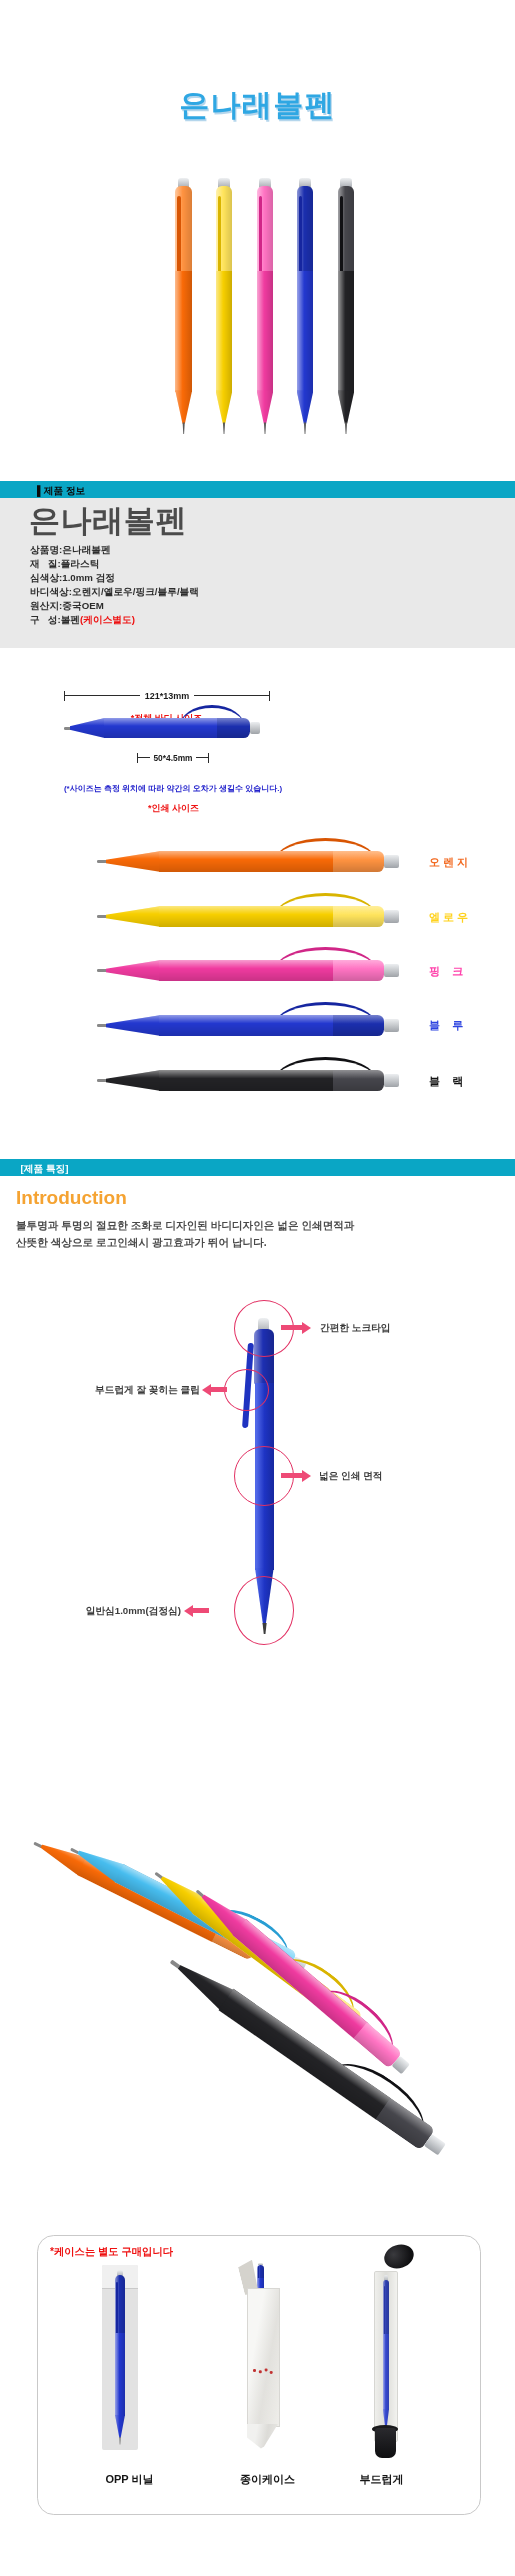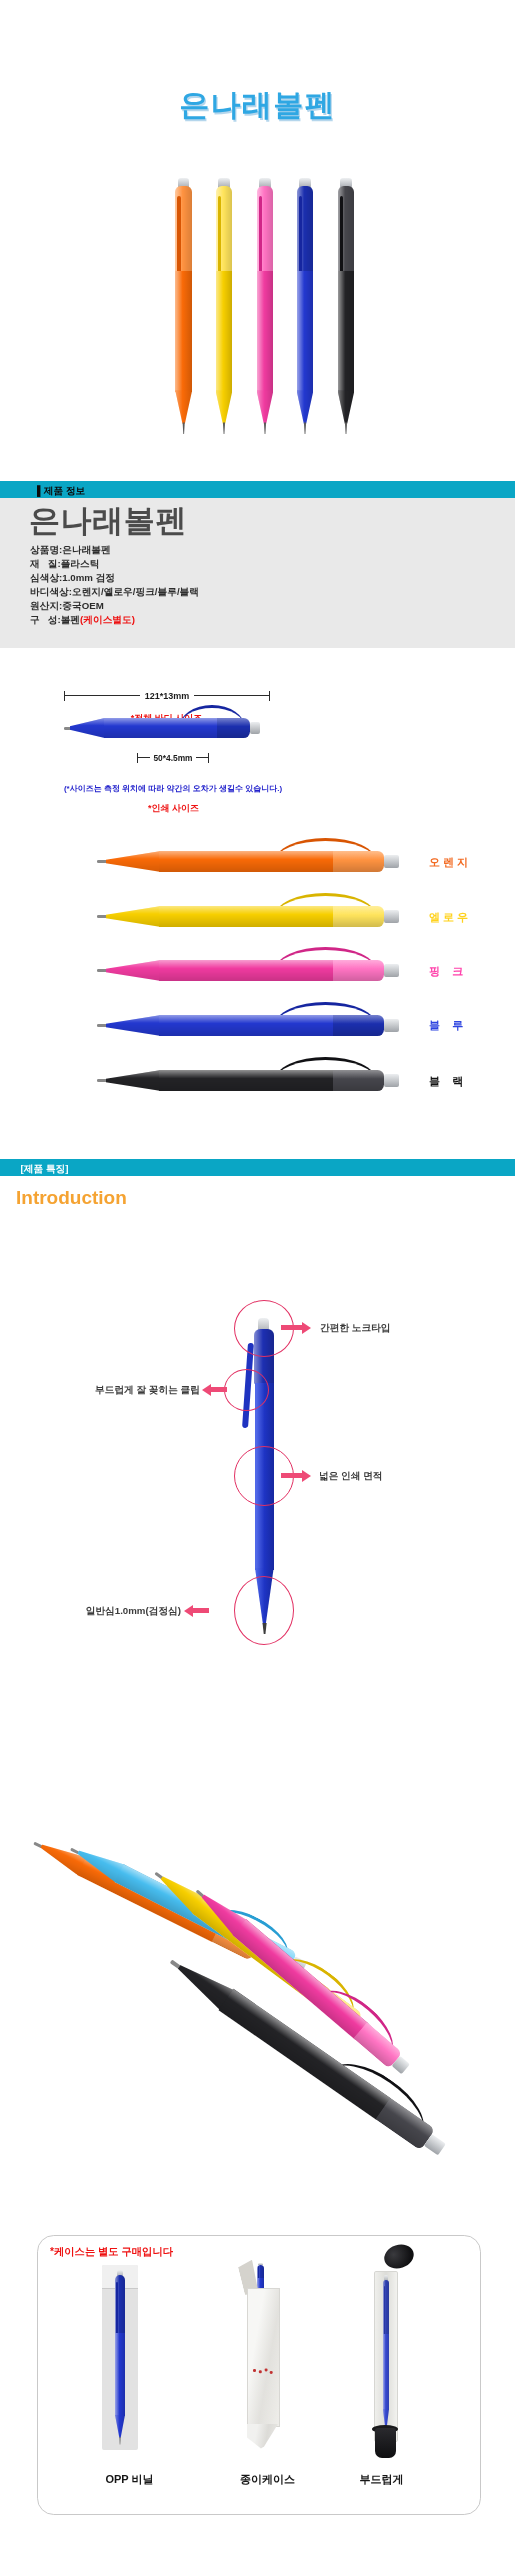--- a/index.html
+++ b/index.html
@@ -244,20 +244,24 @@
     <div class="h-btn"></div>
   </div>
       <div class="row-label" style="color: rgb(19, 19, 19); left: 429px; top: 1074px;">블    랙</div>
     </div>
 
   <div class="sec-bar" style="top: 1159px; height: 16.7px; background: rgb(10, 166, 197);">
     <span class="lbl" style="margin-left:20.6px;font-size:9.7px;color:#ffffff;">[제품 특징]</span>
   </div>
 
   <div class="intro-heading" style="color: rgb(245, 163, 50);">Introduction</div>
+  <div class="intro-body">
+    <div>불투명과 투명의 절묘한 조화로 디자인된 바디디자인은 넓은 인쇄면적과</div>
+    <div>산뜻한 색상으로 로고인쇄시 광고효과가 뛰어 납니다.</div>
+  </div>
 
   <div class="dp" style="left:258px;top:1318px;width:11px;height:15.5px;background:linear-gradient(#eef0f2,#a0a4aa);border-radius:3.9px 3.9px 1.3px 1.3px;"></div>
   <div class="dp" style="left:254px;top:1329px;width:20px;height:55px;border-radius:6.4px 6.4px 1.3px 1.3px;
               background:linear-gradient(to right,rgba(255,255,255,.45),rgba(255,255,255,0) 45%,rgba(0,0,0,.2)),#1d2fb2;"></div>
   <div class="dp" style="left:245px;top:1343px;width:5.8px;height:85px;background:#1f33c0;border-radius:3.2px;transform:rotate(4deg);"></div>
   <div class="dp" style="left:255px;top:1383px;width:18.7px;height:187px;
               background:linear-gradient(to right,#5068e8 8%,#1e34c4 50%,#16289f);"></div>
   <div class="dp" style="left:255px;top:1568px;width:18.7px;height:57px;
               background:linear-gradient(to right,#4a63e6 8%,#1e34c4 50%,#16289f);
               clip-path:polygon(0 0,100% 0,57% 100%,43% 100%);"></div>

